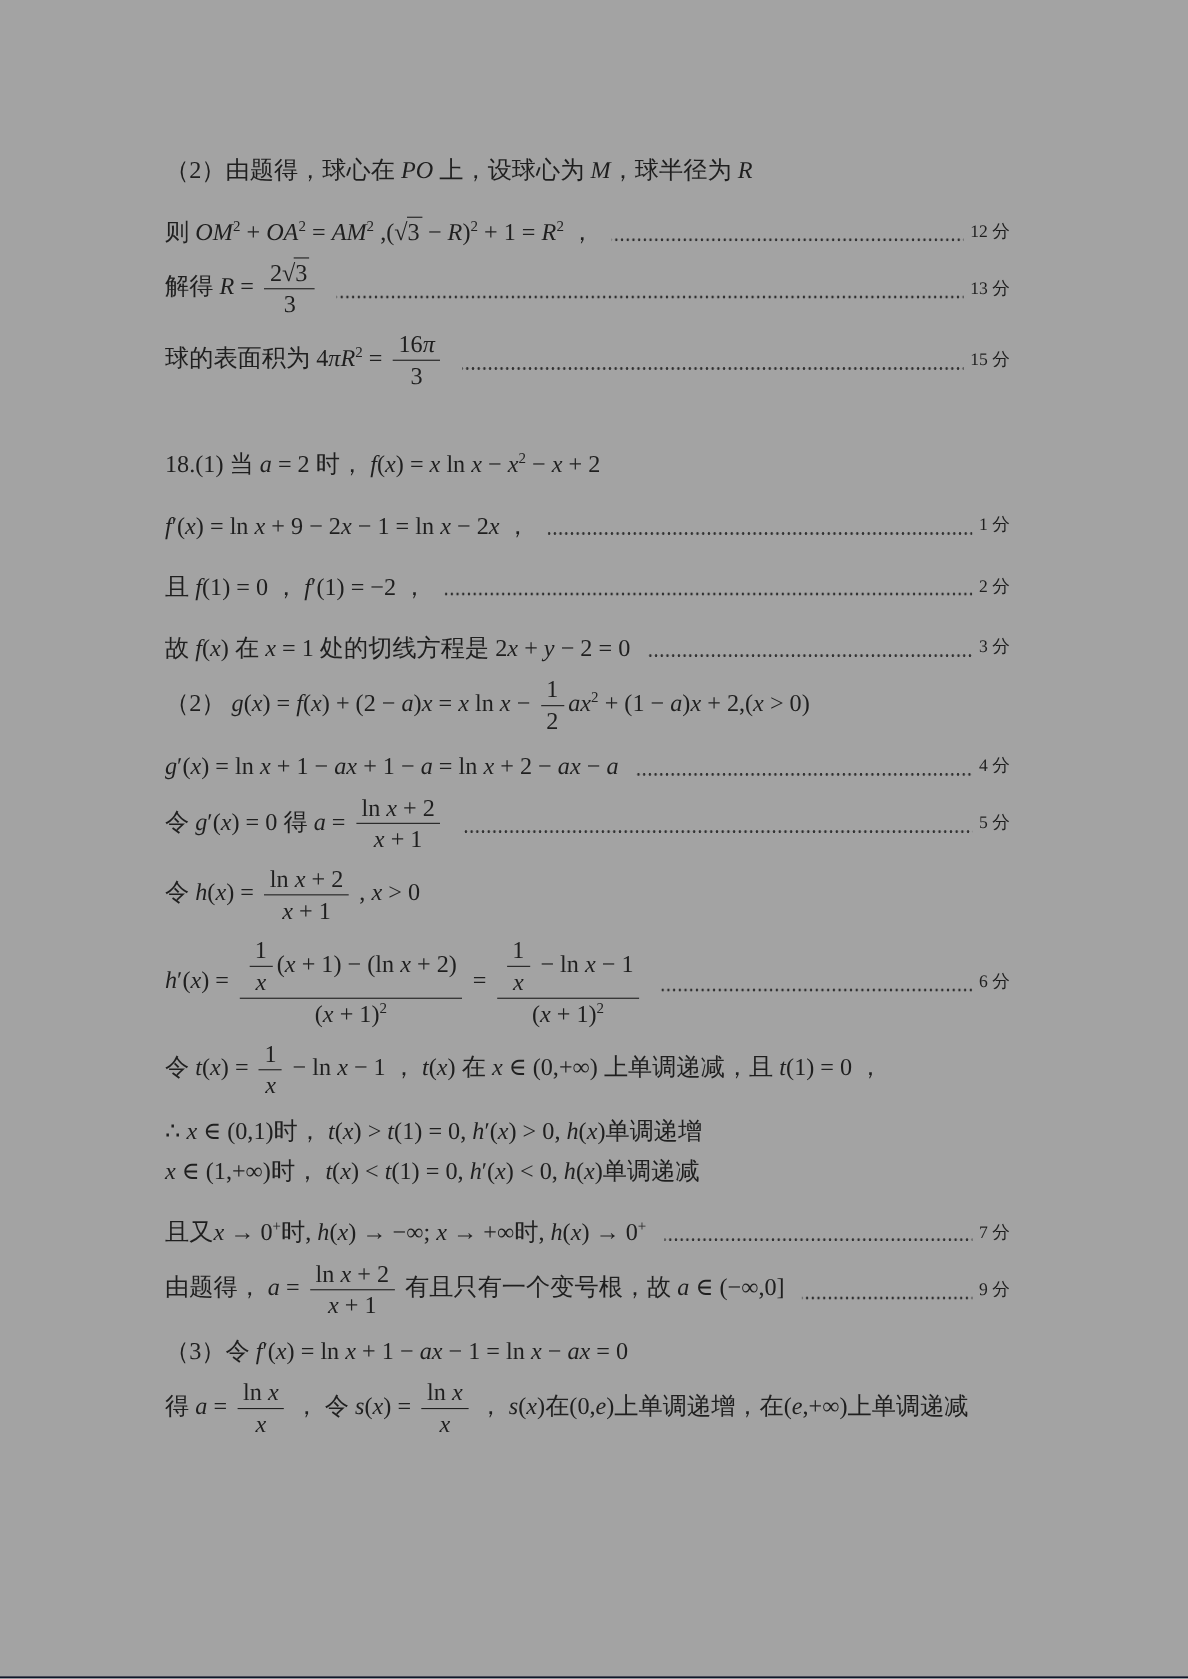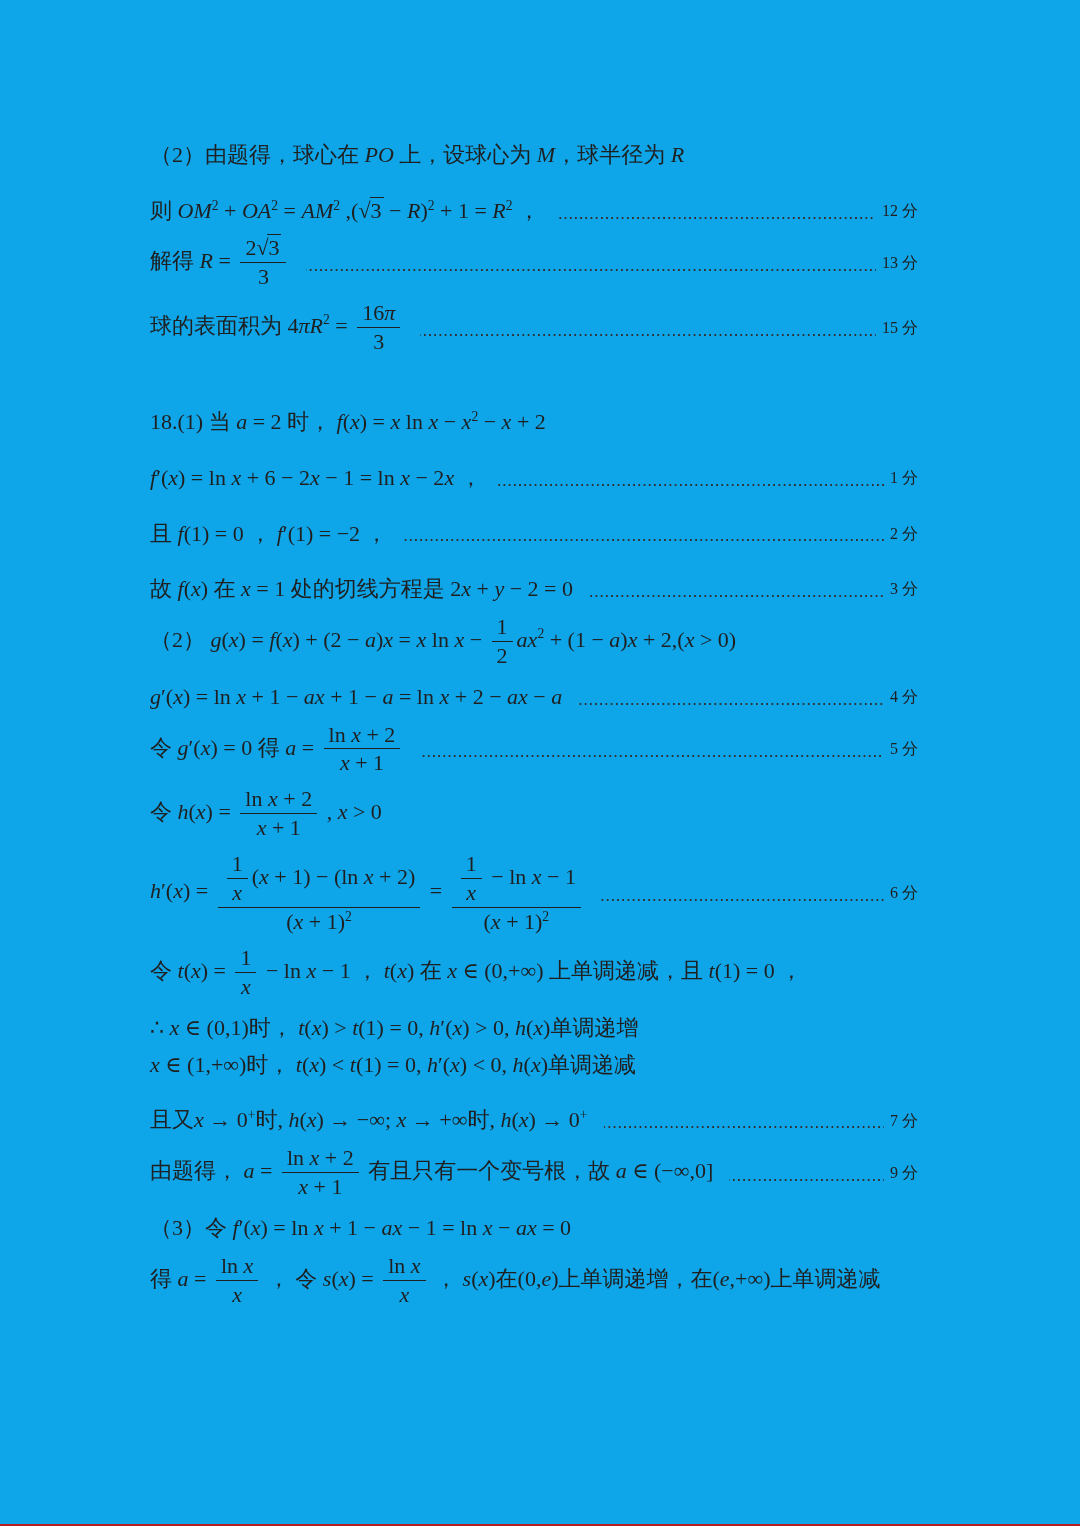--- a/index.html
+++ b/index.html
@@ -6,24 +6,24 @@
   body{
     font-family:"Liberation Serif","DejaVu Serif",serif;
     color:#1f1f1f;
   }
   .page{
     position:relative;
     box-sizing:border-box;
     width:1080px;
     height:1526px;
     margin:0 auto;
-    background:#0ea5e9;
+    background:#a3a3a3;
     padding:140px 162px 0 150px;
     overflow:hidden;
-    border-bottom:2px solid #b91c1c;
+    border-bottom:2px solid #0f172a;
   }
   .line{
     display:flex;
     align-items:center;
     font-size:22px;
     margin-top:26px;
     line-height:1.35;
   }
   .line:first-child{ margin-top:0; }
   .line.gap-frac{ margin-top:10px; }
@@ -87,21 +87,21 @@
           <span class="num"><span class="mo">16</span><span class="mi">π</span></span>
           <span class="den"><span class="mo">3</span></span>
         </span></span>
       <span class="leader"></span>
       <span class="score">15 分</span>
     </div>
     <div class="line gap-section">
       <span class="content"><span class="mo">18.(1) </span><span class="cn">当 </span><span class="mi">a</span><span class="mo"> = 2 </span><span class="cn">时，  </span><span class="mi">f</span><span class="mo">(</span><span class="mi">x</span><span class="mo">) = </span><span class="mi">x</span><span class="mo"> ln </span><span class="mi">x</span><span class="mo"> − </span><span class="mi">x</span><sup>2</sup><span class="mo"> − </span><span class="mi">x</span><span class="mo"> + 2</span></span>
     </div>
     <div class="line">
-      <span class="content"><span class="mi">f</span><span class="mo">′(</span><span class="mi">x</span><span class="mo">) = ln </span><span class="mi">x</span><span class="mo"> + 6 − 2</span><span class="mi">x</span><span class="mo"> − 1 = ln </span><span class="mi">x</span><span class="mo"> − 2</span><span class="mi">x</span><span class="mo"> ，</span></span>
+      <span class="content"><span class="mi">f</span><span class="mo">′(</span><span class="mi">x</span><span class="mo">) = ln </span><span class="mi">x</span><span class="mo"> + 9 − 2</span><span class="mi">x</span><span class="mo"> − 1 = ln </span><span class="mi">x</span><span class="mo"> − 2</span><span class="mi">x</span><span class="mo"> ，</span></span>
       <span class="leader"></span>
       <span class="score">1 分</span>
     </div>
     <div class="line">
       <span class="content"><span class="cn">且 </span><span class="mi">f</span><span class="mo">(1) = 0 ， </span><span class="mi">f</span><span class="mo">′(1) = −2 ，</span></span>
       <span class="leader"></span>
       <span class="score">2 分</span>
     </div>
     <div class="line">
       <span class="content"><span class="cn">故 </span><span class="mi">f</span><span class="mo">(</span><span class="mi">x</span><span class="mo">)</span><span class="cn"> 在 </span><span class="mi">x</span><span class="mo"> = 1 </span><span class="cn">处的切线方程是 </span><span class="mo">2</span><span class="mi">x</span><span class="mo"> + </span><span class="mi">y</span><span class="mo"> − 2 = 0</span></span>

